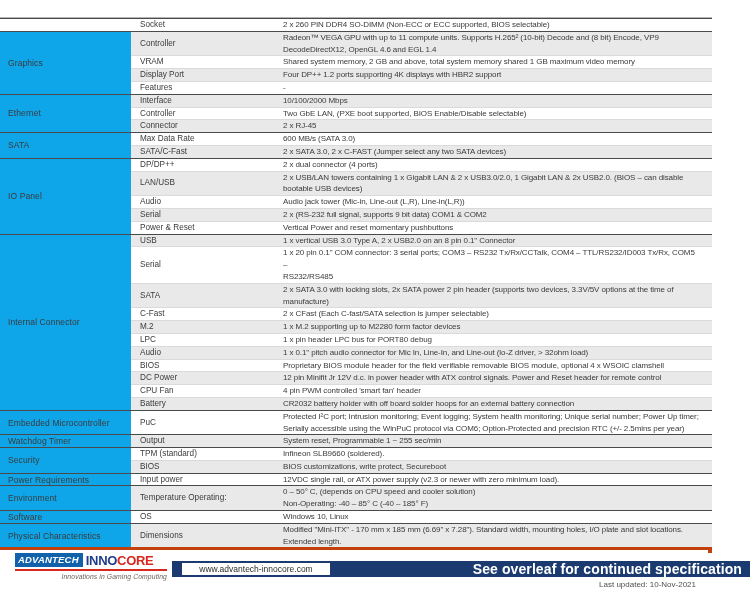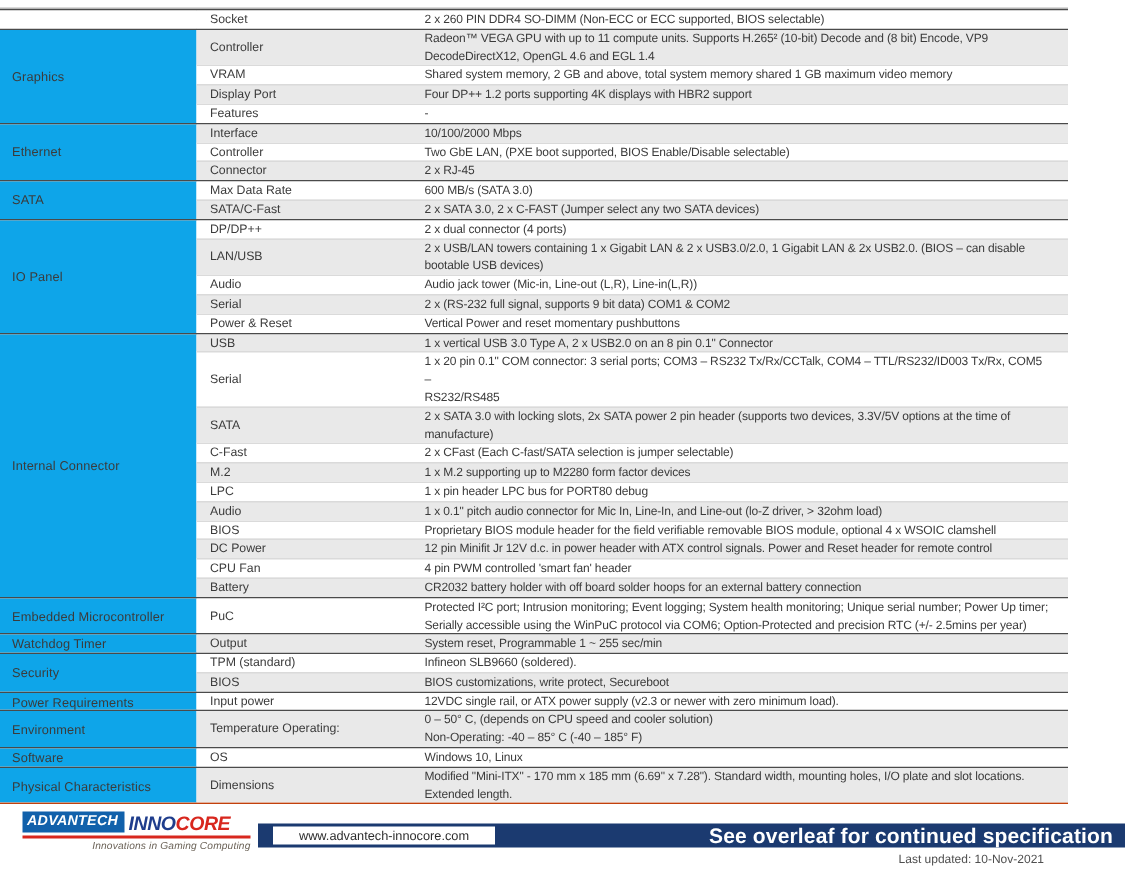--- a/index.html
+++ b/index.html
@@ -1,21 +1,21 @@
 <!DOCTYPE html>
 <html><head>
 <meta charset="utf-8">
 <style>
   * { margin:0; padding:0; box-sizing:border-box; }
   html,body { background:#fff; }
   body { width:750px; height:591px; font-family:"Liberation Sans", sans-serif; position:relative; overflow:hidden; }
   #page { position:relative; width:750px; height:591px; background:#fff; }
 
   
-  #spec-table { width:712px; border-bottom:1px solid #c2410c; overflow:hidden; }
+  #spec-table { width:712px; border-bottom:6px solid #c2410c; overflow:hidden;margin-top:12px; }
   .top-sliver { height:6px; background:#fff; border-bottom:1px solid #b5b5b5; }
   .section { display:flex; border-top:1px solid #4a4a4a; }
   .section:first-of-type { border-top:none; }
   .cat-cell {
     width:131px; flex:0 0 131px; background:#0ea5e9; display:flex; align-items:center;
     padding-left:8px; font-size:8.5px; color:#3b3b3b; letter-spacing:0.1px;
   }
   .section.no-cat .cat-cell { background:#fff; }
   .rows { flex:1 1 auto; display:flex; flex-direction:column; min-width:0; }
   .row { display:flex; align-items:center; min-height:11.8px; background:#fff; }
@@ -32,21 +32,21 @@
   }
 
   
   #footer { position:absolute; left:0; top:538px; width:708px; height:53px; background:#fff; }
   .logo-wrap { position:absolute; left:15px; top:3px; width:152px; }
   .logo-line1 { display:flex; align-items:flex-end; height:14px; }
   .adv-box {
     background:#1161ab; color:#fff; font-weight:bold; font-style:italic;
     font-size:9.5px; line-height:14px; padding:0 4px 0 3px; letter-spacing:0.2px; height:14px;
   }
-  .innocore { font-weight:bold; font-style:italic; font-size:13px; line-height:13px; margin-left:3px; letter-spacing:-0.3px;text-align:center; }
+  .innocore { font-weight:bold; font-size:13px; line-height:13px; margin-left:3px; letter-spacing:-0.3px;text-align:center; }
   .inno { color:#1f3d8c; }
   .core { color:#d8271e; }
   .logo-underline { height:2px; background:#d8271e; margin-top:2px; width:152px; }
   .tagline { font-style:italic; font-size:6.8px; color:#6b6257; text-align:right; margin-top:2px; letter-spacing:0.1px; }
 
   .footer-bar {
     position:absolute; left:172px; top:11px; width:578px; height:16px; background:#1b3a70;
     display:flex; align-items:center; justify-content:space-between;
   }
   .url-box {

